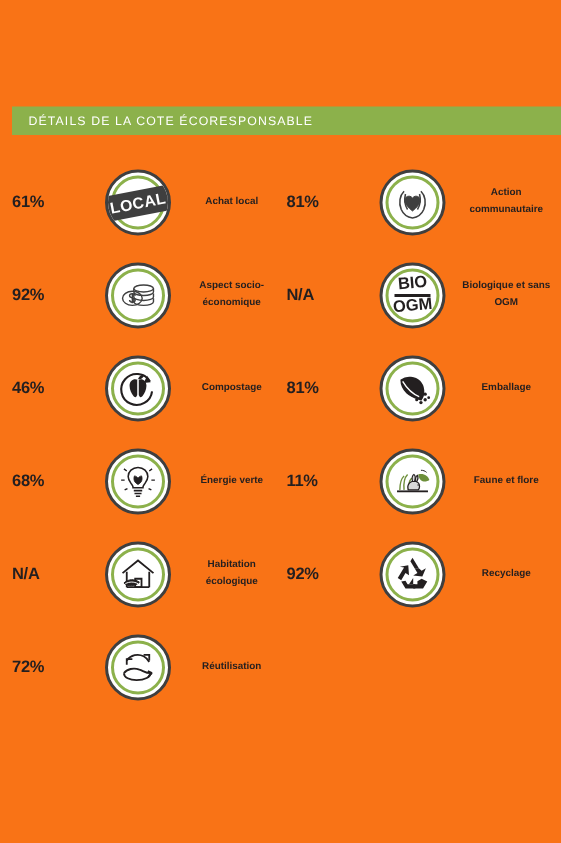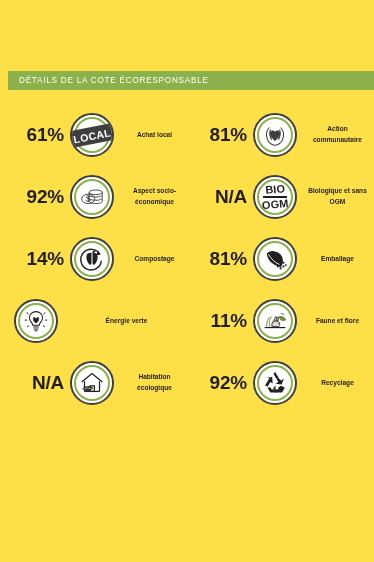--- a/index.html
+++ b/index.html
@@ -11,21 +11,21 @@
     height: 562px;
     background: #ffffff;
     font-family: "Liberation Sans", sans-serif;
     overflow: hidden;
     position: relative;
   }
 
   .page {
     position: absolute;
     inset: 0;
-    background: #fde047;
+    background: #f97316;
   }
 
   
   .header-bar {
     position: absolute;
     left: 8px;
     top: 71px;
     right: 0px;
     height: 19px;
     background: #8cb14b;
@@ -55,22 +55,22 @@
 
   .cell {
     display: flex;
     align-items: center;
     height: 62px;
   }
 
   .pct {
     width: 56px;
     flex: 0 0 56px;
-    text-align: right;
-    font-size: 19px;
+    text-align: left;
+    font-size: 11px;
     font-weight: bold;
     color: #231f20;
     letter-spacing: -0.2px;
     font-family: "Liberation Sans", sans-serif;
   }
 
   .badge-wrap {
     flex: 0 0 56px;
     width: 56px;
     display: flex;
@@ -238,21 +238,21 @@
             <span class="b1">BIO</span>
             <span class="rule"></span>
             <span class="b2">OGM</span>
           </div>
         </div>
       </div>
       <div class="label">Biologique et sans OGM</div>
     </div>
 
     <div class="cell">
-      <div class="pct">14%</div>
+      <div class="pct">46%</div>
       <div class="badge-wrap">
         <div class="badge">
           <svg viewBox="0 0 64 64" fill="none" stroke="#231f20" stroke-width="3">
             <path d="M49 22 A22 22 0 1 0 52 36"></path>
             <path d="M45 14 l5 9 l-10 1 z" fill="#231f20" stroke="none"></path>
             <path d="M32 18 c2-4 6-6 9-6 c-1 4-4 7-7 7" fill="#231f20" stroke="none"></path>
             <path d="M32 20 c-5-3-12 0-12 8 c0 6 3 11 5 14 c2 3 4 3 5 1 c1-2 2-2 2-2 s1 0 2 2 c1 2 3 2 5-1 c2-3 5-8 5-14 c0-8-7-11-12-8 z" fill="#231f20" stroke="none"></path>
             <path d="M32 20 v22" stroke="#ffffff" stroke-width="2.2"></path>
           </svg>
         </div>
@@ -273,20 +273,21 @@
             <circle cx="44" cy="52" r="2.4" fill="#231f20" stroke="none"></circle>
             <circle cx="38" cy="48" r="2.2" fill="#231f20" stroke="none"></circle>
             <circle cx="55" cy="45" r="2" fill="#231f20" stroke="none"></circle>
           </svg>
         </div>
       </div>
       <div class="label">Emballage</div>
     </div>
 
     <div class="cell">
+      <div class="pct">68%</div>
       <div class="badge-wrap">
         <div class="badge">
           <svg viewBox="0 0 64 64" fill="none" stroke="#231f20" stroke-width="2.2">
             <path d="M32 12 c-8 0-14 6-14 13 c0 5 3 8 5 11 c1.5 2 2 3 2 5 h14 c0-2 0.5-3 2-5 c2-3 5-6 5-11 c0-7-6-13-14-13 z"></path>
             <path d="M26 45 h12 M27 49 h10 M29 53 h6"></path>
             <path d="M32 36 c-5-2-7-7-5-12 c5 1 8 6 5 12 z" fill="#231f20" stroke="#231f20" stroke-width="1.2"></path>
             <path d="M32 36 c5-2 7-7 5-12 c-5 1-8 6-5 12 z" fill="#231f20" stroke="#231f20" stroke-width="1.2"></path>
             <path d="M12 14 l4 3 M52 14 l-4 3 M8 30 h5 M51 30 h5 M13 44 l4-2 M51 44 l-4-2" stroke-width="2"></path>
           </svg>
         </div>
@@ -341,15 +342,31 @@
             <path d="M20 22 l-9 15 l5 3 l6 -10 l5 3 l-1 -14 l-12 2 z"></path>
             <path d="M16 42 l6 10 l14 0 l0 -6 l-11 0 l-3 -5 z"></path>
             <path d="M45 38 l-6 3.5 l0 4.5 l-6 0 l0 6 l14 0 l6 -10 z"></path>
             <path d="M33 46 l-6 0 l6 -9 z"></path>
           </svg>
         </div>
       </div>
       <div class="label">Recyclage</div>
     </div>
 
+    <div class="cell">
+      <div class="pct">72%</div>
+      <div class="badge-wrap">
+        <div class="badge">
+          <svg viewBox="0 0 64 64" fill="none" stroke="#231f20" stroke-width="2.6">
+            <path d="M16 28 v-8 h8"></path>
+            <path d="M16 22 c6-8 16-10 24-6 c4 2 6 5 8 8"></path>
+            <path d="M48 22 v-8 h-8"></path>
+            <path d="M12 40 c4-6 14-8 22-5 c6 2 10 6 18 5"></path>
+            <path d="M52 40 l-6 -3 M52 40 l-5 4"></path>
+            <path d="M12 40 c0 6 8 10 18 10 c12 0 20-5 20-10"></path>
+          </svg>
+        </div>
+      </div>
+      <div class="label">Réutilisation</div>
+    </div>
 
   </div>
 </div>
 
 </body></html>

